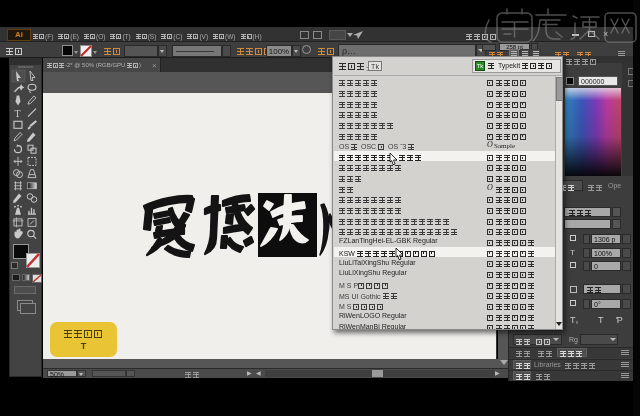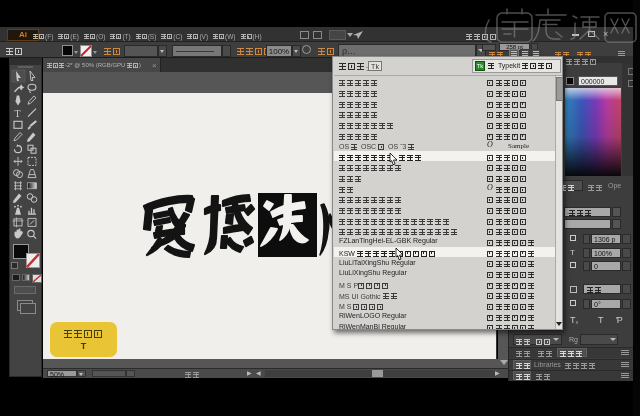--- a/index.html
+++ b/index.html
@@ -11,21 +11,21 @@
  background-image:linear-gradient(currentColor,currentColor),linear-gradient(currentColor,currentColor);
  background-size:100% 1px,1px 100%;background-position:0 45%,55% 0}
 i.h{background-image:linear-gradient(currentColor,currentColor);background-size:1px 60%;background-position:48% 50%}
 .s7 i{width:7px;height:7px;margin-right:2px}
 .s6 i{width:6px;height:6px;margin-right:2px}
 .s5 i{width:5px;height:5px;margin-right:1px}
 .s8 i{width:8px;height:8px;margin-right:2px}
 </style></head><body>
 <div id="app">
 <div class="abs" style="left:0;top:27px;width:640px;height:15px;background:#323232;border-bottom:1px solid #222"></div>
-<div class="abs" style="left:7px;top:29px;width:32px;height:12px;background:#20180e;border:1px solid #5f3f10;color:#cf7d1e;font-size:8px;font-weight:bold;line-height:10px;text-align:center">Ai</div>
+<div class="abs" style="left:7px;top:29px;width:24px;height:12px;background:#20180e;border:1px solid #5f3f10;color:#cf7d1e;font-size:8px;font-weight:bold;line-height:10px;text-align:center">Ai</div>
 <div class="abs s5" style="left:33px;top:31px;height:12px;color:#b4b4b4;line-height:10px;white-space:nowrap"><span style="margin-right:5px;white-space:nowrap"><i class="g"></i><i class="h"></i><span style="font-size:6.5px;color:#aaaaaa;vertical-align:middle">(F)</span></span><span style="margin-right:5px;white-space:nowrap"><i class="g"></i><i class="h"></i><span style="font-size:6.5px;color:#aaaaaa;vertical-align:middle">(E)</span></span><span style="margin-right:5px;white-space:nowrap"><i class="g"></i><i class="h"></i><span style="font-size:6.5px;color:#aaaaaa;vertical-align:middle">(O)</span></span><span style="margin-right:5px;white-space:nowrap"><i class="g"></i><i class="h"></i><span style="font-size:6.5px;color:#aaaaaa;vertical-align:middle">(T)</span></span><span style="margin-right:5px;white-space:nowrap"><i class="g"></i><i class="h"></i><span style="font-size:6.5px;color:#aaaaaa;vertical-align:middle">(S)</span></span><span style="margin-right:5px;white-space:nowrap"><i class="g"></i><i class="h"></i><span style="font-size:6.5px;color:#aaaaaa;vertical-align:middle">(C)</span></span><span style="margin-right:5px;white-space:nowrap"><i class="g"></i><i class="h"></i><span style="font-size:6.5px;color:#aaaaaa;vertical-align:middle">(V)</span></span><span style="margin-right:5px;white-space:nowrap"><i class="g"></i><i class="h"></i><span style="font-size:6.5px;color:#aaaaaa;vertical-align:middle">(W)</span></span><span style="margin-right:5px;white-space:nowrap"><i class="g"></i><i class="h"></i><span style="font-size:6.5px;color:#aaaaaa;vertical-align:middle">(H)</span></span></div>
 <div class="abs" style="left:300px;top:31px;width:9px;height:8px;border:1px solid #8a8a8a"></div>
 <div class="abs" style="left:313px;top:31px;width:9px;height:8px;border:1px solid #8a8a8a"></div>
 <div class="abs" style="left:329px;top:30px;width:17px;height:10px;background:#454545;border:1px solid #5a5a5a"></div>
 <div class="abs" style="left:347px;top:33px;width:0;height:0;border-left:3px solid transparent;border-right:3px solid transparent;border-top:4px solid #aaa"></div>
 <svg class="abs" style="left:352px;top:29px" width="12" height="12">
       <path d="M1 6 L11 2 L6 10 L5 6.5 Z" fill="#b0b0b0"></path>
     </svg>
 <div class="abs s6" style="left:466px;top:32px;color:#b5b5b5"><i class="g"></i><i class="g"></i><i class="h"></i><i class="h"></i></div>
 <div class="abs" style="left:572px;top:34px;width:7px;height:2px;background:#c0c0c0"></div>
@@ -299,21 +299,21 @@
       <div class="abs s6" style="left:154px;top:53.4px;color:#2e2e2e"><i class="h"></i></div>
       <div class="abs s6" style="left:163px;top:53.4px;color:#2e2e2e"><i class="g"></i><i class="g"></i><i class="h"></i><i class="h"></i></div>
       <div class="abs s6" style="left:6px;top:64.1px;color:#3c3c3c;white-space:nowrap;line-height:7px"><i class="g"></i><i class="g"></i><i class="g"></i><i class="g"></i><i class="g"></i><i class="g"></i><i class="g"></i></div>
       <div class="abs s6" style="left:154px;top:64.1px;color:#2e2e2e"><i class="h"></i></div>
       <div class="abs s6" style="left:163px;top:64.1px;color:#2e2e2e"><i class="g"></i><i class="g"></i><i class="h"></i><i class="h"></i></div>
       <div class="abs s6" style="left:6px;top:74.8px;color:#3c3c3c;white-space:nowrap;line-height:7px"><i class="g"></i><i class="g"></i><i class="g"></i><i class="g"></i><i class="g"></i></div>
       <div class="abs s6" style="left:154px;top:74.8px;color:#2e2e2e"><i class="h"></i></div>
       <div class="abs s6" style="left:163px;top:74.8px;color:#2e2e2e"><i class="g"></i><i class="g"></i><i class="h"></i><i class="h"></i></div>
       <div class="abs s6" style="left:6px;top:85.4px;color:#3c3c3c;white-space:nowrap;line-height:7px"><span style="font-size:7px;vertical-align:middle">OS&nbsp;</span><i class="g"></i><span style="font-size:7px;vertical-align:middle">&nbsp;OSC&nbsp;</span><i class="h"></i><span style="font-size:7px;vertical-align:middle">&nbsp;OS&nbsp;˜3&nbsp;</span><i class="g"></i></div>
       <div class="abs" style="left:154px;top:84.4px;color:#222;font-size:8px;font-style:italic;font-family:Liberation Serif">O</div>
-      <div class="abs" style="left:175px;top:85.4px;color:#222;font-size:7px;font-family:Liberation Serif">Sample</div>
+      <div class="abs" style="left:161px;top:85.4px;color:#222;font-size:7px;font-family:Liberation Serif">Sample</div>
       <div class="abs" style="left:1px;top:94.1px;width:221px;height:10px;background:#f3f2ef"></div>
       <div class="abs s6" style="left:6px;top:96.1px;color:#222;white-space:nowrap"><i class="g"></i><i class="g"></i><i class="g"></i><i class="g"></i><i class="g"></i><i class="g"></i><i class="g"></i><span style="font-size:7px">-&nbsp;</span><i class="g"></i><i class="g"></i><i class="g"></i></div>
       <div class="abs s6" style="left:154px;top:96.1px;color:#2e2e2e"><i class="h"></i></div>
       <div class="abs s6" style="left:163px;top:96.1px;color:#2e2e2e"><i class="g"></i><i class="g"></i><i class="h"></i><i class="h"></i></div>
       <div class="abs s6" style="left:6px;top:106.7px;color:#3c3c3c;white-space:nowrap;line-height:7px"><i class="g"></i><i class="g"></i><i class="g"></i><i class="g"></i><i class="g"></i><i class="g"></i><i class="g"></i><i class="g"></i></div>
       <div class="abs s6" style="left:154px;top:106.7px;color:#2e2e2e"><i class="h"></i></div>
       <div class="abs s6" style="left:163px;top:106.7px;color:#2e2e2e"><i class="g"></i><i class="g"></i><i class="h"></i><i class="h"></i></div>
       <div class="abs s6" style="left:6px;top:117.4px;color:#3c3c3c;white-space:nowrap;line-height:7px"><i class="g"></i><i class="g"></i><i class="g"></i></div>
       <div class="abs s6" style="left:154px;top:117.4px;color:#2e2e2e"><i class="h"></i></div>
       <div class="abs s6" style="left:163px;top:117.4px;color:#2e2e2e"><i class="g"></i><i class="g"></i><i class="h"></i><i class="h"></i></div>

